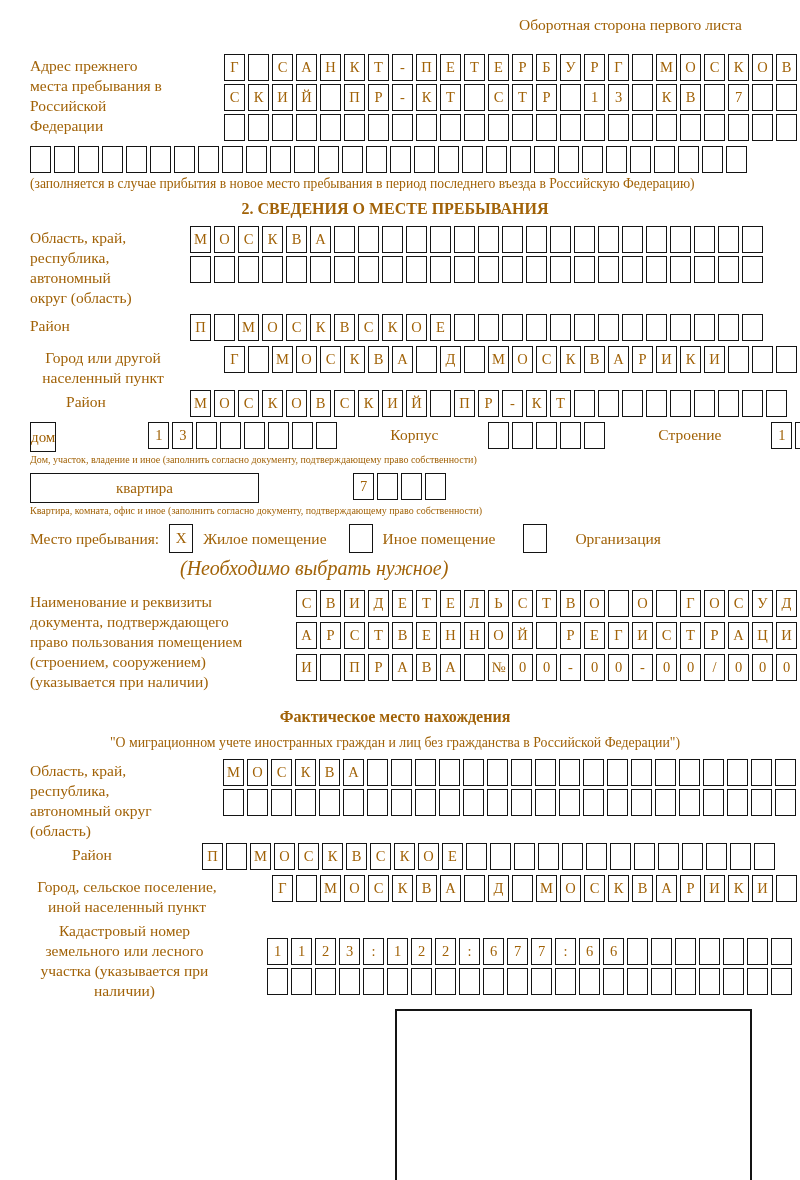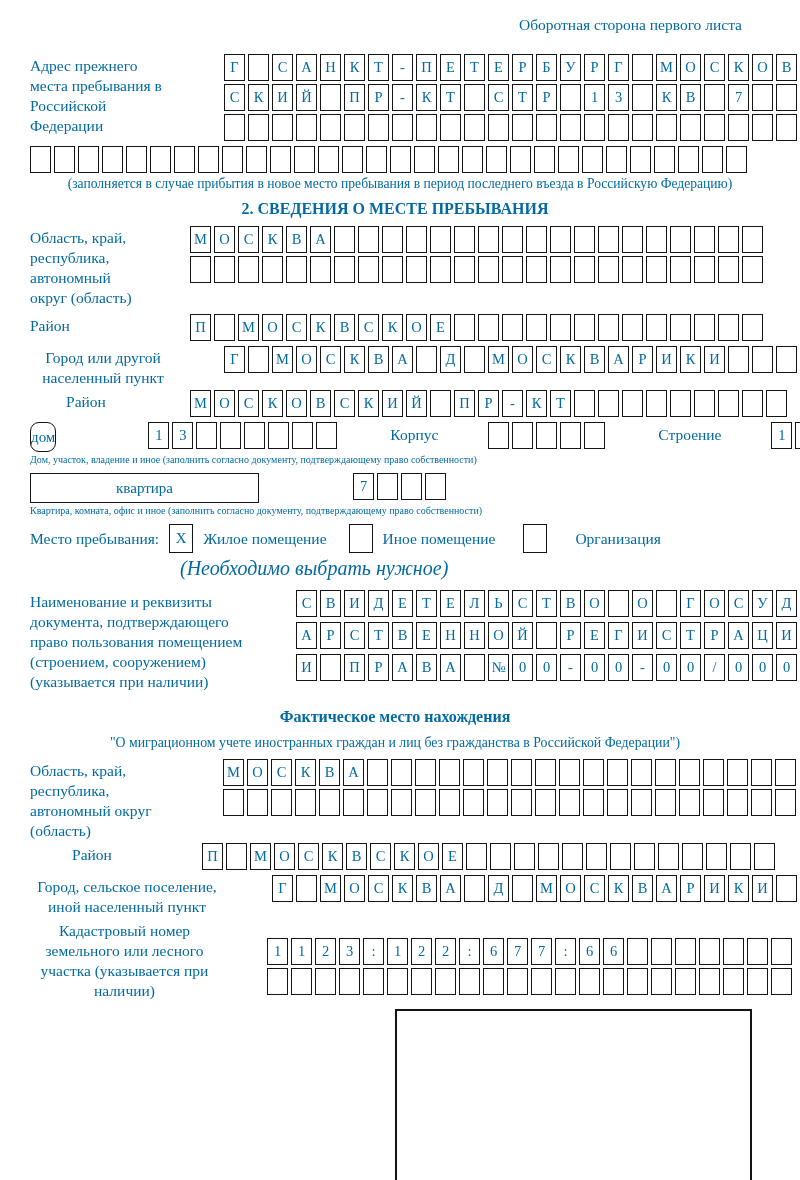--- a/index.html
+++ b/index.html
@@ -1,40 +1,40 @@
 <!DOCTYPE html>
 <html><head>
 <meta charset="utf-8">
 <style>
   html,body { margin:0; padding:0; background:#ffffff; }
   .page {
     position:relative;
     width:800px; height:1180px;
-    background:#fff; color:#0369a1;
+    background:#fff; color:#a16207;
     font-family:"Liberation Serif", serif;
     box-sizing:border-box;
     padding:16px 0 0 30px;
     overflow:hidden;
   }
   .hdr-note { text-align:right; padding-right:58px; font-size:15.5px; margin-bottom:20px; }
 
   .flexrow { display:flex; align-items:flex-start;gap:42px; }
   .lbl { font-size:15.5px; line-height:20px; box-sizing:border-box; padding-right:6px; padding-top:2px; }
   .w152 { width:152px; } .w118 { width:118px; } .w224 { width:224px; }
   .w151 { width:151px; } .w130 { width:130px; } .w202 { width:202px; } .w195 { width:195px; }
 
   .cellrow { display:flex; margin-bottom:3px; }
   .cell {
     box-sizing:border-box;
     width:21px; height:27px; margin-right:3px;
     border:1.6px solid #141414;
     display:flex; align-items:center; justify-content:center;
     font-size:14.5px; line-height:1;
   }
-  .note { font-size:13.6px; text-align:center; margin:3px 30px 8px 0; }
+  .note { font-size:13.6px; text-align:left; margin:3px 30px 8px 0; }
   .sec-title { font-size:16px; font-weight:bold; text-align:center; margin:6px 40px 8px 0; }
 
   .widebox {
     box-sizing:border-box; border:1.6px solid #141414;
     height:30px; display:flex; align-items:center; justify-content:center;
     font-size:15px;
   }
   .inlinelbl { font-size:15.5px; margin:0 8px; padding-top:4px; white-space:nowrap; }
   .caption { font-size:10px; margin:2px 0 8px 0; }
 
@@ -325,21 +325,21 @@
         <div class="cell"></div>
         <div class="cell"></div>
         <div class="cell"></div>
         <div class="cell"></div>
         <div class="cell"></div>
         <div class="cell"></div>
       </div>
   </div>
 
   <div class="flexrow mt2">
-    <div class="widebox" style="width:170px;border-radius:9px;">дом</div>
+    <div class="widebox" style="width:170px;">дом</div>
     <div class="inlinelbl" style="margin:0 4px;"></div>
     <div class="cellrow">
         <div class="cell">1</div>
         <div class="cell">3</div>
         <div class="cell"></div>
         <div class="cell"></div>
         <div class="cell"></div>
         <div class="cell"></div>
         <div class="cell"></div>
         <div class="cell"></div>

